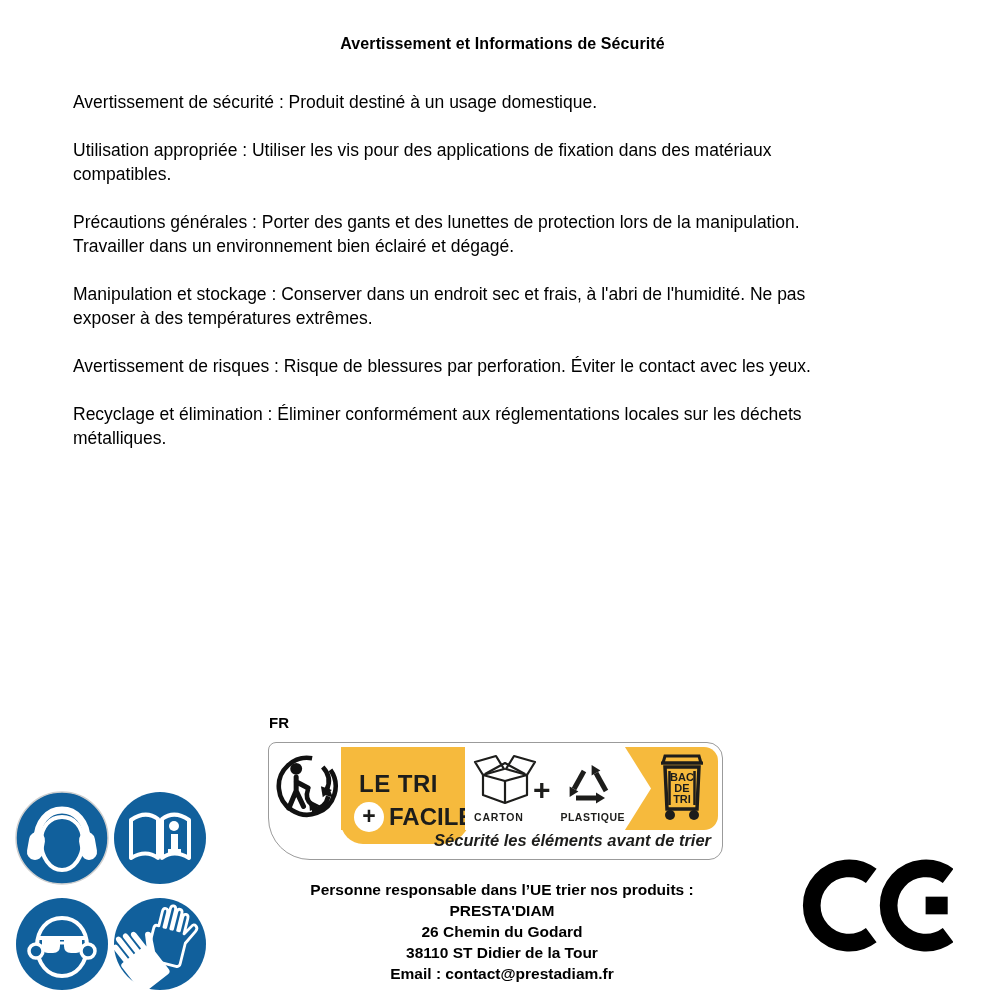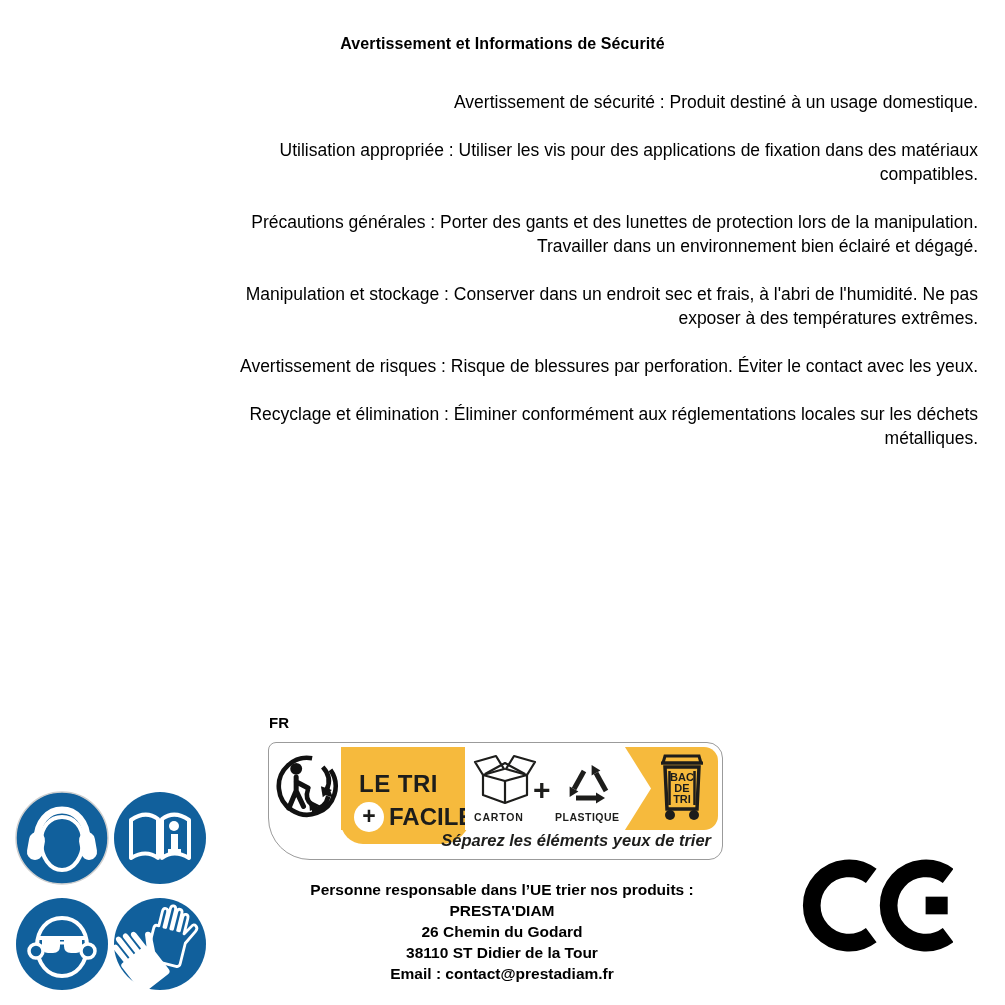--- a/index.html
+++ b/index.html
@@ -2,21 +2,21 @@
 <html><head>
 <meta charset="utf-8">
 <style>
   html,body{margin:0;padding:0;background:#fff;}
   .page{position:relative;width:1005px;height:1005px;background:#fff;overflow:hidden;
         font-family:"Liberation Sans",sans-serif;color:#000;margin-top:6px;}
   .title{position:absolute;top:29px;left:0;width:100%;text-align:center;
          font-size:16px;font-weight:700;letter-spacing:.1px;}
   .content{position:absolute;top:84px;left:73px;width:905px;font-size:17.5px;line-height:24px;}
   .content p{margin:0 0 24px 0;}
-  .pline{display:block;text-align:right;}
+  .pline{display:block;}
 
   
   .icon-grid{position:absolute;left:14px;top:784px;display:grid;
              grid-template-columns:96px 96px;gap:10px 2px;}
   .micon{width:96px;height:96px;display:block;}
 
   
   .fr-code{position:absolute;left:269px;top:708px;font-size:15px;font-weight:700;}
   .tri-label{position:absolute;left:268px;top:736px;width:455px;height:118px;background:#fff;
              border:1.5px solid #9b9b9b;border-radius:8px 16px 14px 42px;box-sizing:border-box;}
@@ -29,21 +29,21 @@
   .pluscirc{position:absolute;left:85px;top:59px;width:30px;height:30px;background:#fff;border-radius:50%;
             text-align:center;font-size:23px;font-weight:800;line-height:29px;color:#1d1d1b;}
   .facile{position:absolute;left:120px;top:60px;font-size:24px;font-weight:800;color:#1d1d1b;}
   .banner{position:absolute;left:196px;top:4px;width:186px;height:83px;background:#fff;
           clip-path:polygon(0 0,86% 0,100% 50%,86% 100%,0 100%);}
   .carton-ico{position:absolute;left:8px;top:6px;}
   .mat1{position:absolute;left:9px;top:64px;width:66px;text-align:left;
         font-size:10.5px;font-weight:600;letter-spacing:.8px;color:#1d1d1b;}
   .plusbig{position:absolute;left:68px;top:26px;font-size:30px;font-weight:800;color:#1d1d1b;}
   .recyc-ico{position:absolute;left:97px;top:10px;}
-  .mat2{position:absolute;left:90px;top:64px;width:70px;text-align:left;
+  .mat2{position:absolute;left:90px;top:64px;width:70px;text-align:right;
         font-size:10.5px;font-weight:600;letter-spacing:.5px;color:#1d1d1b;}
   .bin{position:absolute;left:387px;top:8px;}
   .tagline{position:absolute;right:11px;top:88px;font-size:16.5px;font-style:italic;
            font-weight:700;color:#1d1d1b;}
 
   
   .address{position:absolute;top:873px;left:182px;width:640px;text-align:center;
            font-size:15.5px;font-weight:700;line-height:21px;}
 
   
@@ -177,21 +177,21 @@
       <path d="M5,12 H47" stroke="#1d1d1b" stroke-width="3"></path>
       <path d="M9,16 H43 L41,58 H11 Z" fill="none" stroke="#1d1d1b" stroke-width="3.5"></path>
       <path d="M13.5,20 V54 M38.5,20 V54" stroke="#1d1d1b" stroke-width="2.5"></path>
       <circle cx="14" cy="64" r="5" fill="#1d1d1b"></circle>
       <circle cx="38" cy="64" r="5" fill="#1d1d1b"></circle>
       <text x="26" y="30" text-anchor="middle" font-size="11" font-weight="bold" fill="#1d1d1b">BAC</text>
       <text x="26" y="41" text-anchor="middle" font-size="11" font-weight="bold" fill="#1d1d1b">DE</text>
       <text x="26" y="52" text-anchor="middle" font-size="11" font-weight="bold" fill="#1d1d1b">TRI</text>
     </svg>
 
-    <div class="tagline">Séparez les éléments yeux de trier</div>
+    <div class="tagline">Sécurité les éléments avant de trier</div>
   </div>
 
   <div class="address">
     <div>Personne responsable dans l’UE trier nos produits :</div>
     <div>PRESTA'DIAM</div>
     <div>26 Chemin du Godard</div>
     <div>38110 ST Didier de la Tour</div>
     <div>Email : contact@prestadiam.fr</div>
   </div>
 

